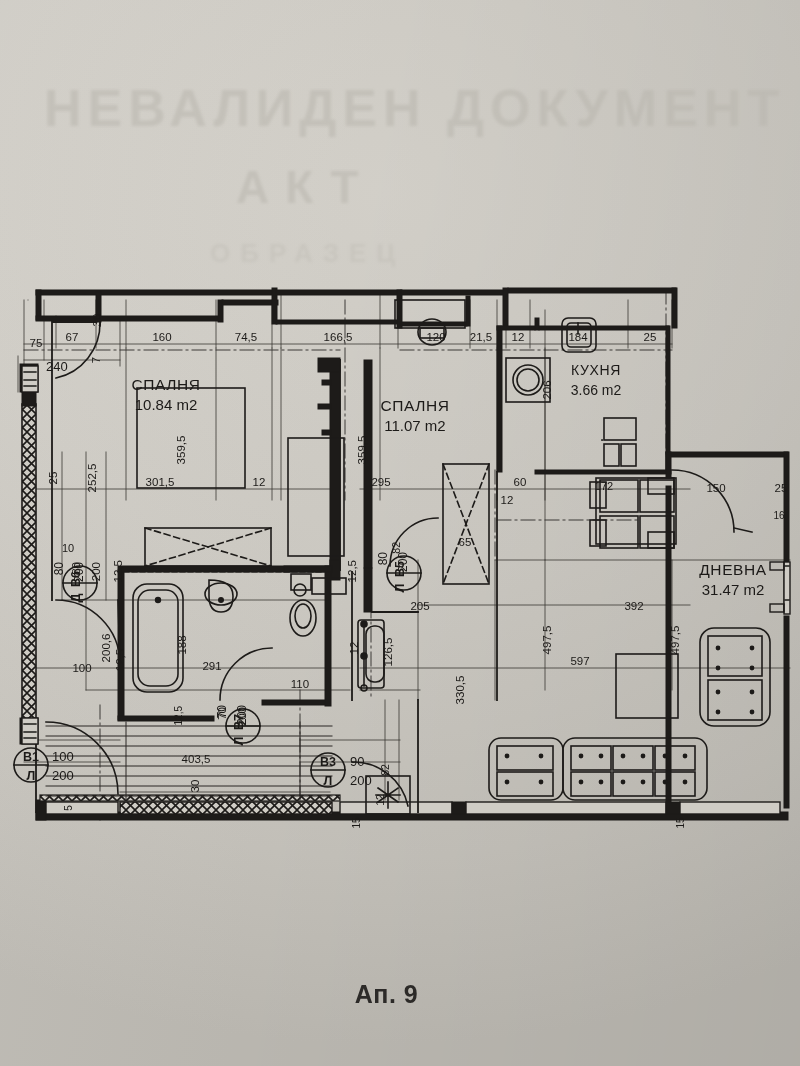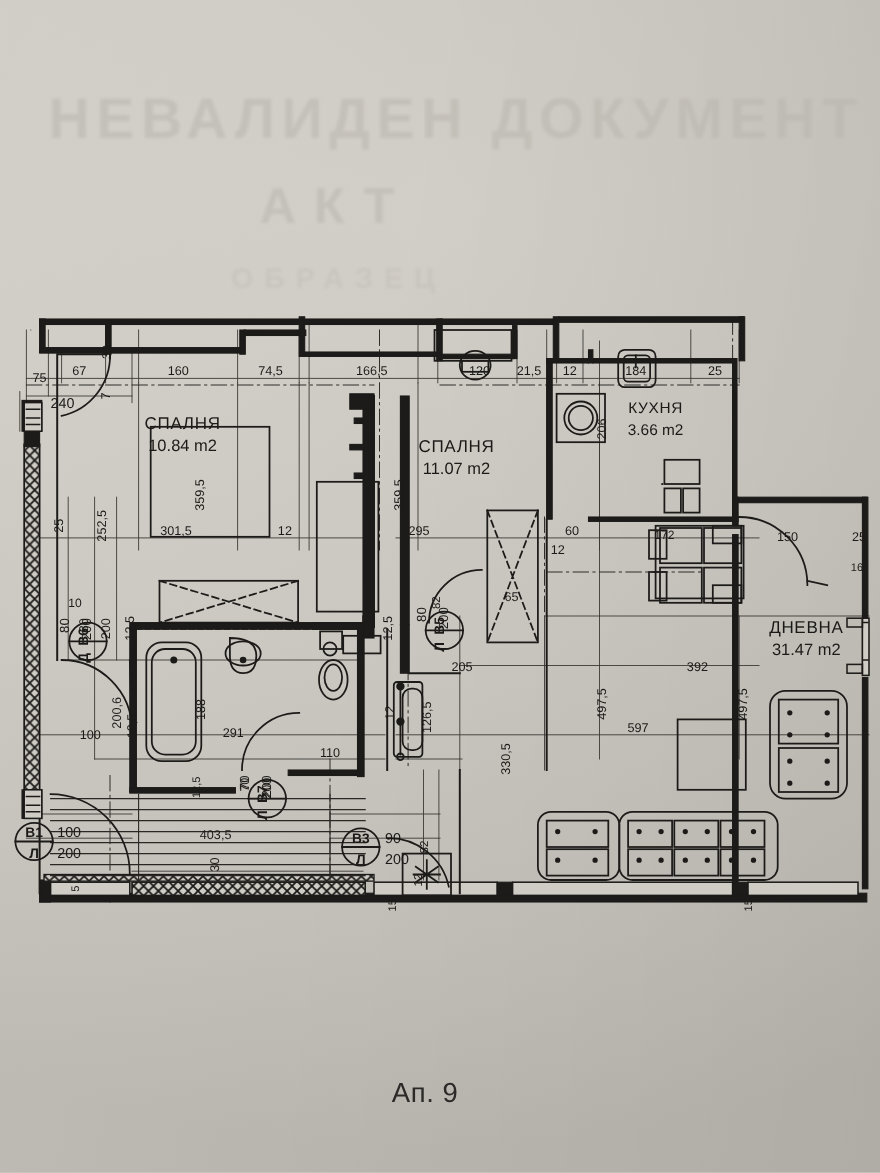--- a/index.html
+++ b/index.html
@@ -32,21 +32,21 @@
     white-space:nowrap;
     filter:blur(1.4px);
   }
   #bleed1{top:78px;left:44px;font-size:52px;}
   #bleed2{top:160px;left:236px;font-size:46px;letter-spacing:16px;}
   #bleed3{top:238px;left:210px;font-size:26px;letter-spacing:10px;opacity:.33;}
 
   #plan{position:absolute;left:0;top:0;width:800px;height:1066px;}
   .cap{
     position:absolute;left:0;top:980px;width:773px;text-align:center;
-    font-size:25px;font-weight:400;color:#2c2a28;letter-spacing:.5px;
+    font-size:25px;font-weight:700;color:#2c2a28;letter-spacing:.5px;
   }
   svg{display:block;}
   text{font-family:"Liberation Sans", sans-serif; fill:#1c1a18;}
 </style>
 </head>
 <body>
 
 <div id="paper"></div>
 
 <div class="bleed" id="bleed1">НЕВАЛИДЕН ДОКУМЕНТ</div>

